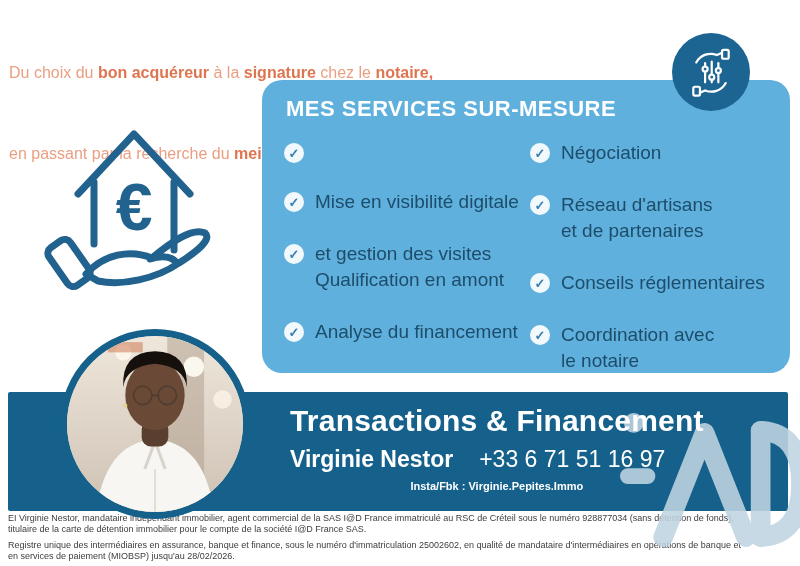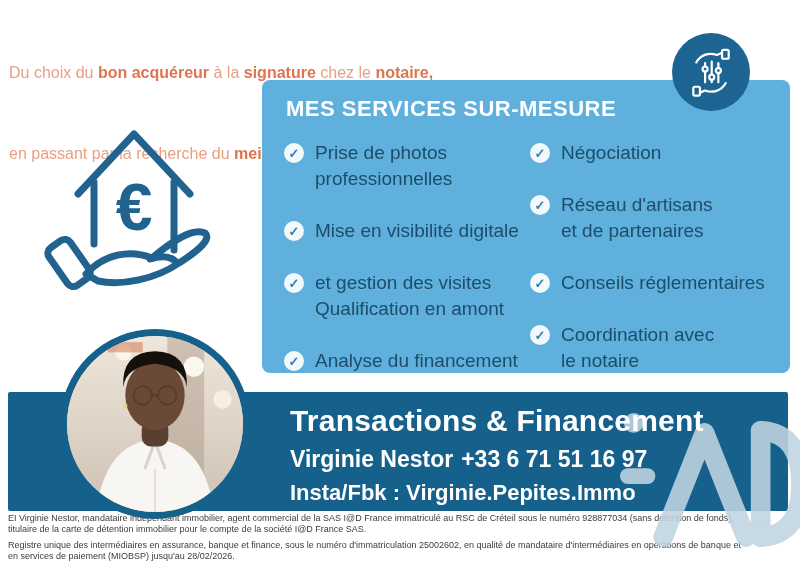--- a/index.html
+++ b/index.html
@@ -20,21 +20,21 @@
   
   .hero-circle {
     position:absolute; left:672px; top:33px; width:78px; height:78px;
     border-radius:50%; background:#1c6492; z-index:5;
     display:flex; align-items:center; justify-content:center;
   }
 
   
   .panel {
     position:absolute; left:262px; top:80px; width:528px; height:293px;
-    background:#5fb0dd; border-radius:8px; z-index:1;
+    background:#5fb0dd; border-radius:20px; z-index:1;
   }
   .panel-title {
     position:absolute; left:24px; top:16px;
     color:#ffffff; font-size:22px; font-weight:700; letter-spacing:.5px;
   }
   .col { position:absolute; top:60px; display:flex; flex-direction:column; }
   .col-left  { left:22px;  width:242px; }
   .col-right { left:268px; width:250px; }
   .service { display:flex; align-items:flex-start; margin-bottom:26px; }
   .check {
@@ -49,24 +49,24 @@
   
   .house-wrap { position:absolute; left:28px; top:92px; width:212px; height:200px; }
 
   
   .bottom-bar {
     position:absolute; left:8px; top:392px; width:780px; height:119px;
     background:#15618c; z-index:3; border-radius:2px;
   }
   .bar-text { position:absolute; left:290px; top:404px; z-index:7; color:#ffffff; }
   .bar-title { font-size:30px; font-weight:700; letter-spacing:.2px; }
-  .bar-row { margin-top:8px; display:flex; align-items:baseline; gap:8px; }
+  .bar-row { margin-top:8px; display:flex; align-items:baseline; gap:26px; }
   .bar-name  { font-size:23px; font-weight:700; }
-  .bar-phone { font-size:23px; font-weight:700; }
-  .bar-social { margin-top:7px; font-size:22px; font-weight:700; }
+  .bar-phone { font-size:23px; font-weight:400; }
+  .bar-social { margin-top:7px; font-size:11px; font-weight:700;text-align:center; }
 
   
   .photo {
     position:absolute; left:60px; top:329px; width:190px; height:190px;
     border-radius:50%; border:7px solid #15618c; overflow:hidden; z-index:4;
     background:#ddd2c5;
   }
 
   
   .iad-logo { position:absolute; left:618px; top:406px; z-index:6; opacity:.88; }
@@ -100,24 +100,20 @@
     <rect x="14" y="58" width="9" height="12" rx="2"></rect>
   </svg>
 </div>
 
 <div class="panel">
   <div class="panel-title">MES SERVICES SUR-MESURE</div>
 
   <div class="col col-left">
     <div class="service">
       <span class="check">✓</span>
-      <span class="service-text">
-          <span class="sl">Prise de photos</span>
-          <span class="sl">professionnelles</span>
-        </span>
     </div>
     <div class="service">
       <span class="check">✓</span>
       <span class="service-text">
           <span class="sl">Mise en visibilité digitale</span>
           <span class="sl"></span>
         </span>
     </div>
     <div class="service">
       <span class="check">✓</span>

